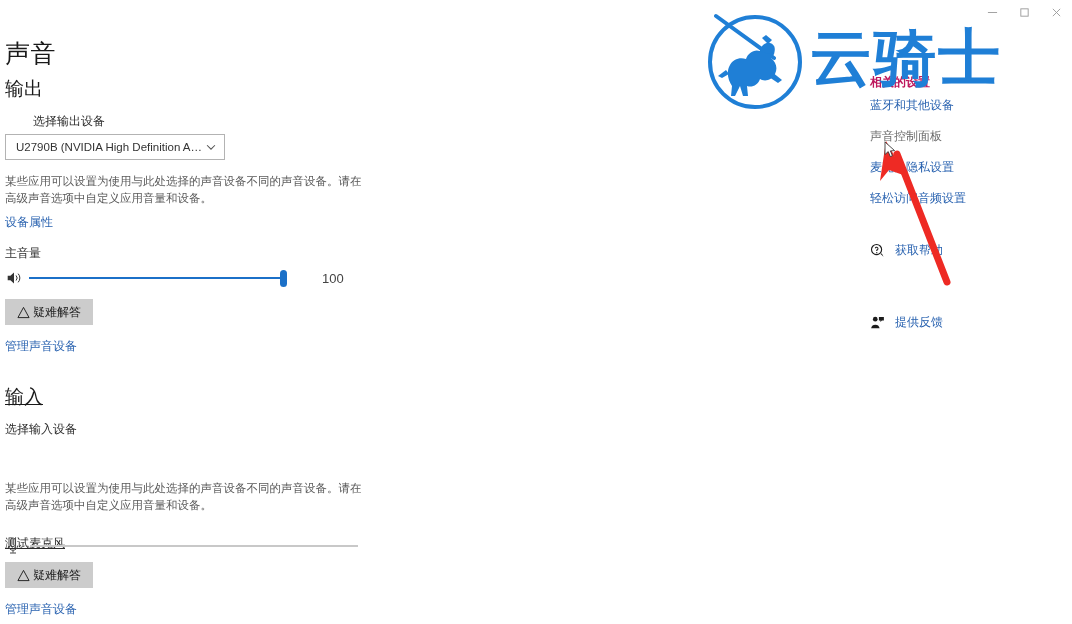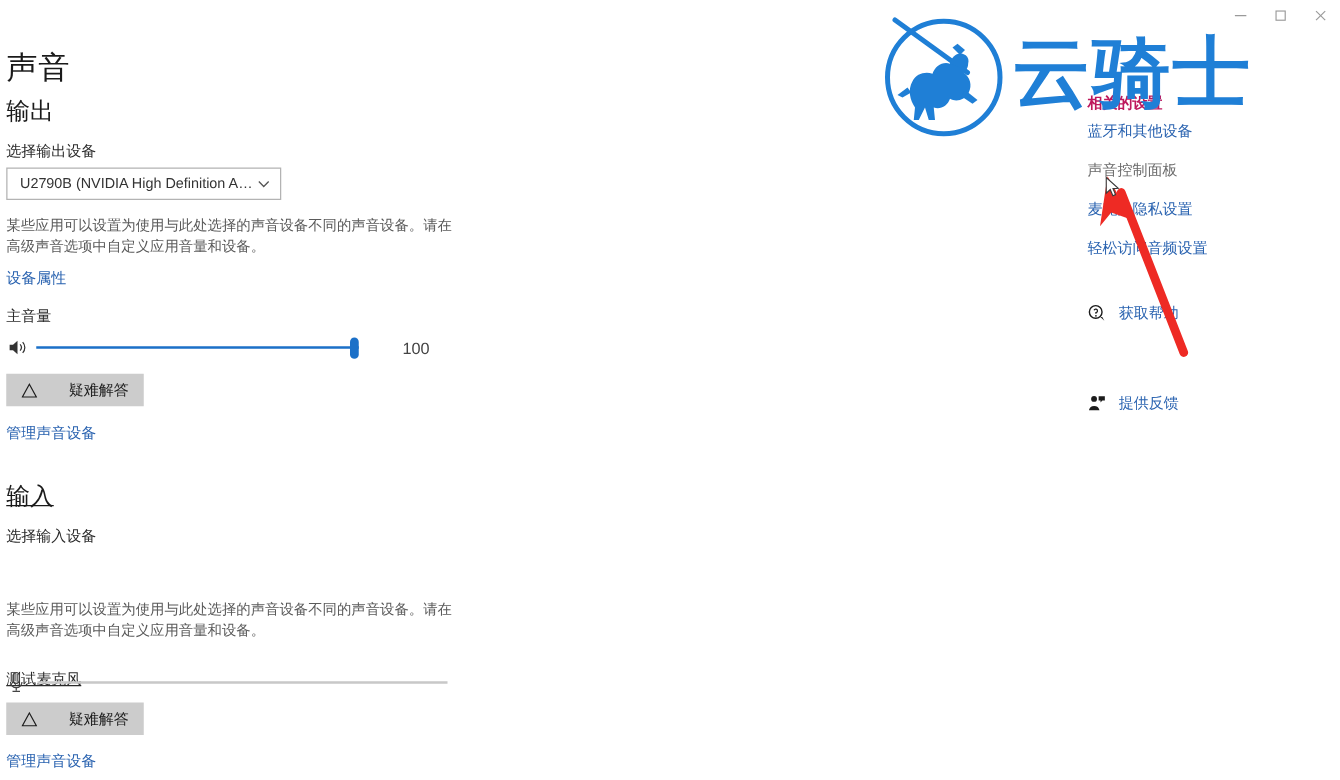--- a/index.html
+++ b/index.html
@@ -167,21 +167,21 @@
 
   
   .btn {
     position: absolute;
     left: 5px;
     height: 26px;
     background: #cccccc;
     border: none;
     display: flex;
     align-items: center;
-    gap: 25px;
+    gap: 3px;
     padding: 0 12px;
     font-size: 12px;
     color: #1c1c1c;
     font-family: inherit;
     cursor: default;
   }
   .btn .warn { width: 13px; height: 13px; flex: none; color: #1c1c1c; }
 
   
   .right-pane {
@@ -273,21 +273,21 @@
       </svg>
     </div>
   </div>
 
   <div class="left-pane">
 
     <div class="page-title">声音</div>
 
     <div class="section-head" style="top:76px;">输出</div>
 
-    <div class="lbl" style="top:113px;">选择输出设备</div>
+    <div class="lbl" style="top:113px;margin-left:28px;">选择输出设备</div>
 
     <div class="combo" style="top:134px;">
       <span class="cval">U2790B (NVIDIA High Definition Au...</span>
       <svg class="chev" viewBox="0 0 16 16">
         <polyline points="3.5,6 8,10.5 12.5,6" fill="none" stroke="currentColor" stroke-width="1.2"></polyline>
       </svg>
     </div>
 
     <div class="desc" style="top:173px;">某些应用可以设置为使用与此处选择的声音设备不同的声音设备。请在高级声音选项中自定义应用音量和设备。</div>
 

